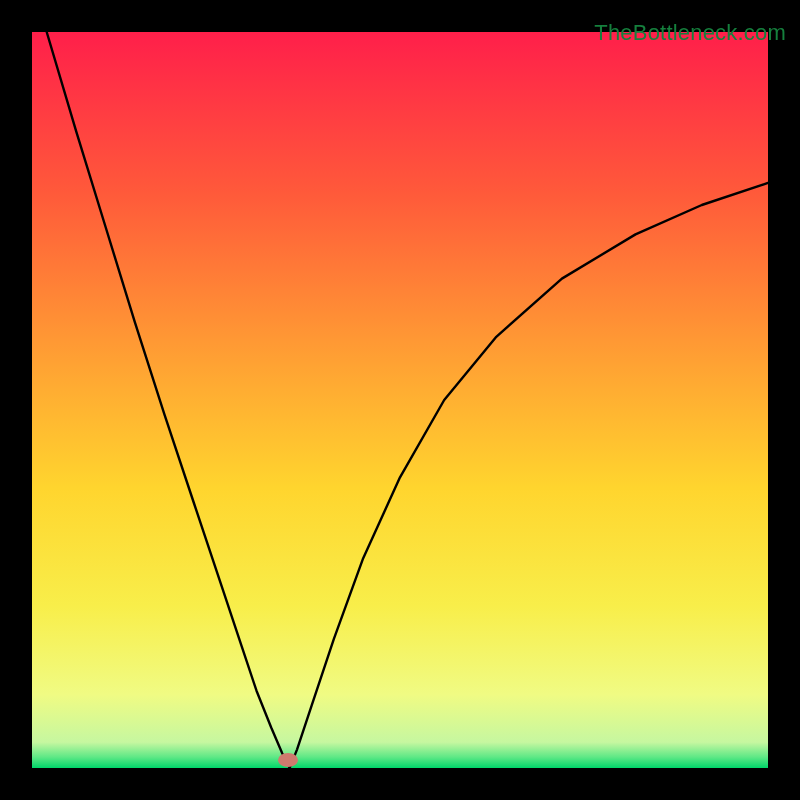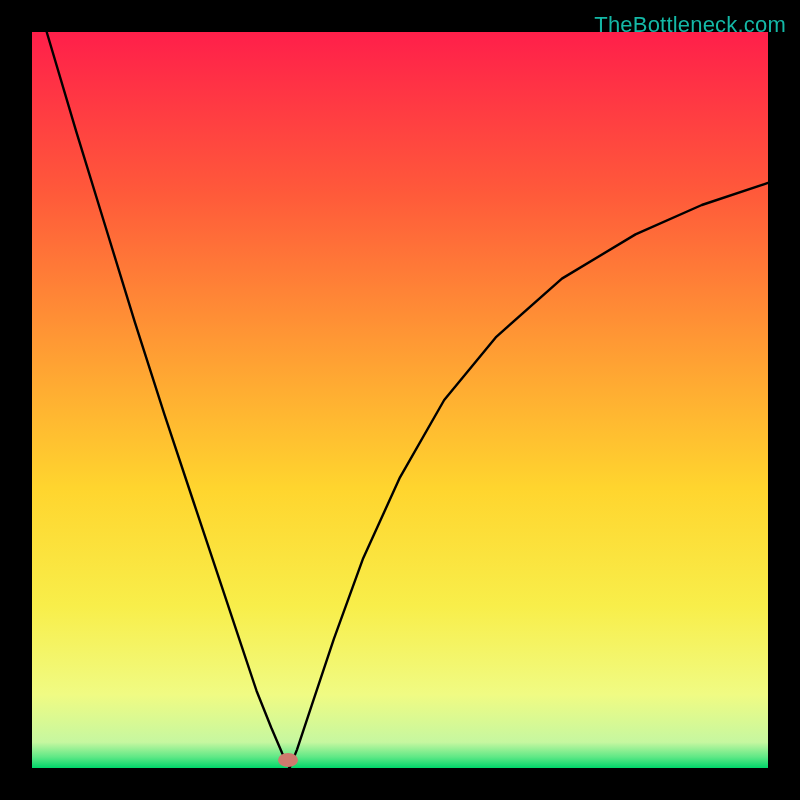--- a/index.html
+++ b/index.html
@@ -11,23 +11,23 @@
     font-family: Arial, Helvetica, sans-serif;
   }
   .container {
     position: relative;
     width: 800px;
     height: 800px;
     background: #000;
   }
   .watermark {
     position: absolute;
-    top: 12px;
+    top: 20px;
     right: 14px;
-    color: #14b8a6;
+    color: #15803d;
     font-size: 22px;
     font-weight: 500;
     letter-spacing: 0.2px;
     z-index: 10;
   }
   svg {
     display: block;
   }
 </style>
 </head>

